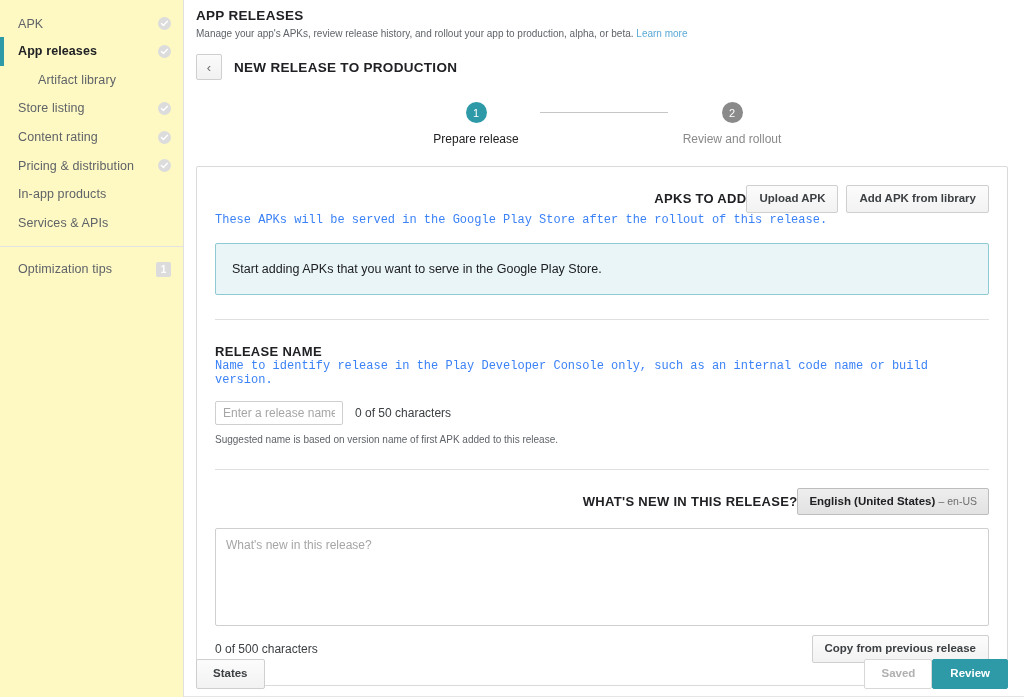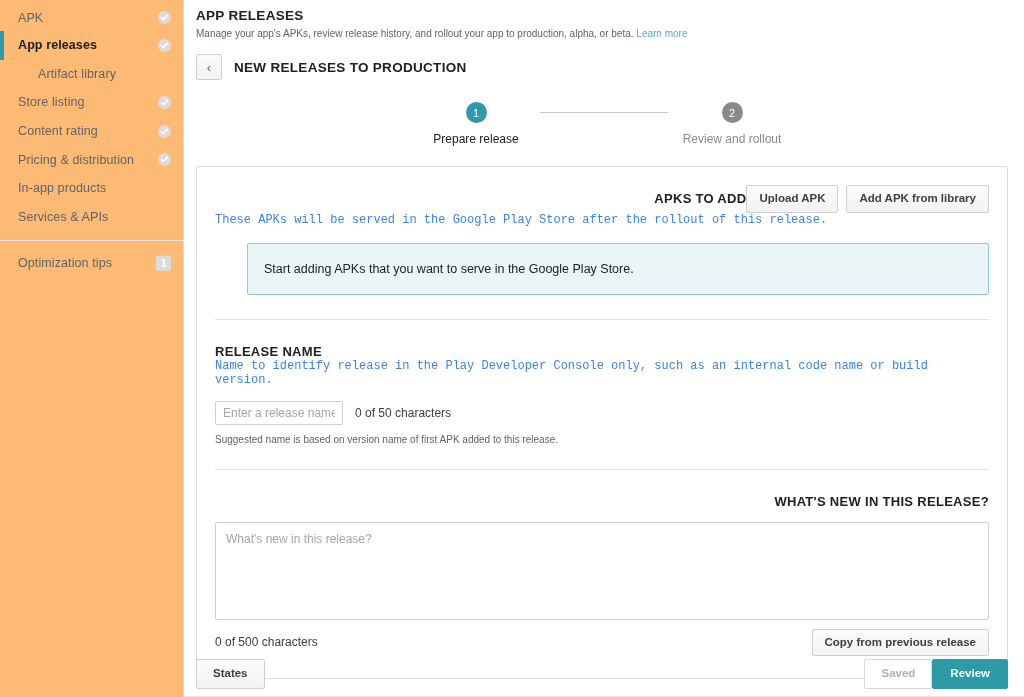--- a/index.html
+++ b/index.html
@@ -18,24 +18,24 @@
     height: 697px;
     display: flex;
     background: #fff;
   }
 
   
   .sidebar {
     width: 184px;
     min-width: 184px;
     height: 697px;
-    background: #fdba74;
+    background: #fef9c3;
     border-right: 1px solid #e0e0e0;
     position: relative;
-    padding-top: 4px;
+    padding-top: 10px;
   }
   .nav-group { padding: 0; }
   .nav-item {
     position: relative;
     height: 28.6px;
     display: flex;
     align-items: center;
     padding-left: 18px;
     padding-right: 12px;
     font-size: 12.5px;
@@ -228,21 +228,20 @@
   .btn-row { display: flex; gap: 8px; }
 
   .info-box {
     margin-top: 16px;
     border: 1px solid #8fc9d2;
     background: #e9f5f7;
     border-radius: 2px;
     padding: 18px 16px;
     font-size: 12.5px;
     color: #202124;
-    margin-left: 32px;
   }
 
   .divider {
     height: 1px;
     background: #e0e0e0;
     margin: 24px 18px 0 18px;
   }
 
   .field-row {
     display: flex;
@@ -440,21 +439,21 @@
       <p class="page-sub">
         <span>Manage your app's APKs, review release history, and rollout your app to production, alpha, or beta.</span>
         <a href="#">Learn more</a>
       </p>
     </div>
 
     <div class="crumb-row">
       <div class="back-btn">
         <span>‹</span>
       </div>
-      <div class="crumb-title">NEW RELEASES TO PRODUCTION</div>
+      <div class="crumb-title">NEW RELEASE TO PRODUCTION</div>
     </div>
 
     <div class="stepper">
       <div class="step current">
         <div class="dot">1</div>
         <div class="step-label">Prepare release</div>
       </div>
       <div class="step-line"></div>
       <div class="step">
         <div class="dot">2</div>
@@ -486,20 +485,24 @@
           <span class="counter">0 of 50 characters</span>
         </div>
         <div class="hint">Suggested name is based on version name of first APK added to this release.</div>
       </div>
 
       <div class="divider"></div>
 
       <div class="section">
         <div class="sec-head">
           <div class="sec-title">WHAT'S NEW IN THIS RELEASE?</div>
+          <button class="lang-btn">
+            <span class="primary">English (United States)</span>
+            <span class="code">– en-US</span>
+          </button>
         </div>
         <textarea class="textarea" placeholder="What's new in this release?" style=""></textarea>
         <div class="below-ta">
           <span class="counter2">0 of 500 characters</span>
           <button class="btn">Copy from previous release</button>
         </div>
       </div>
 
     </section>
 

